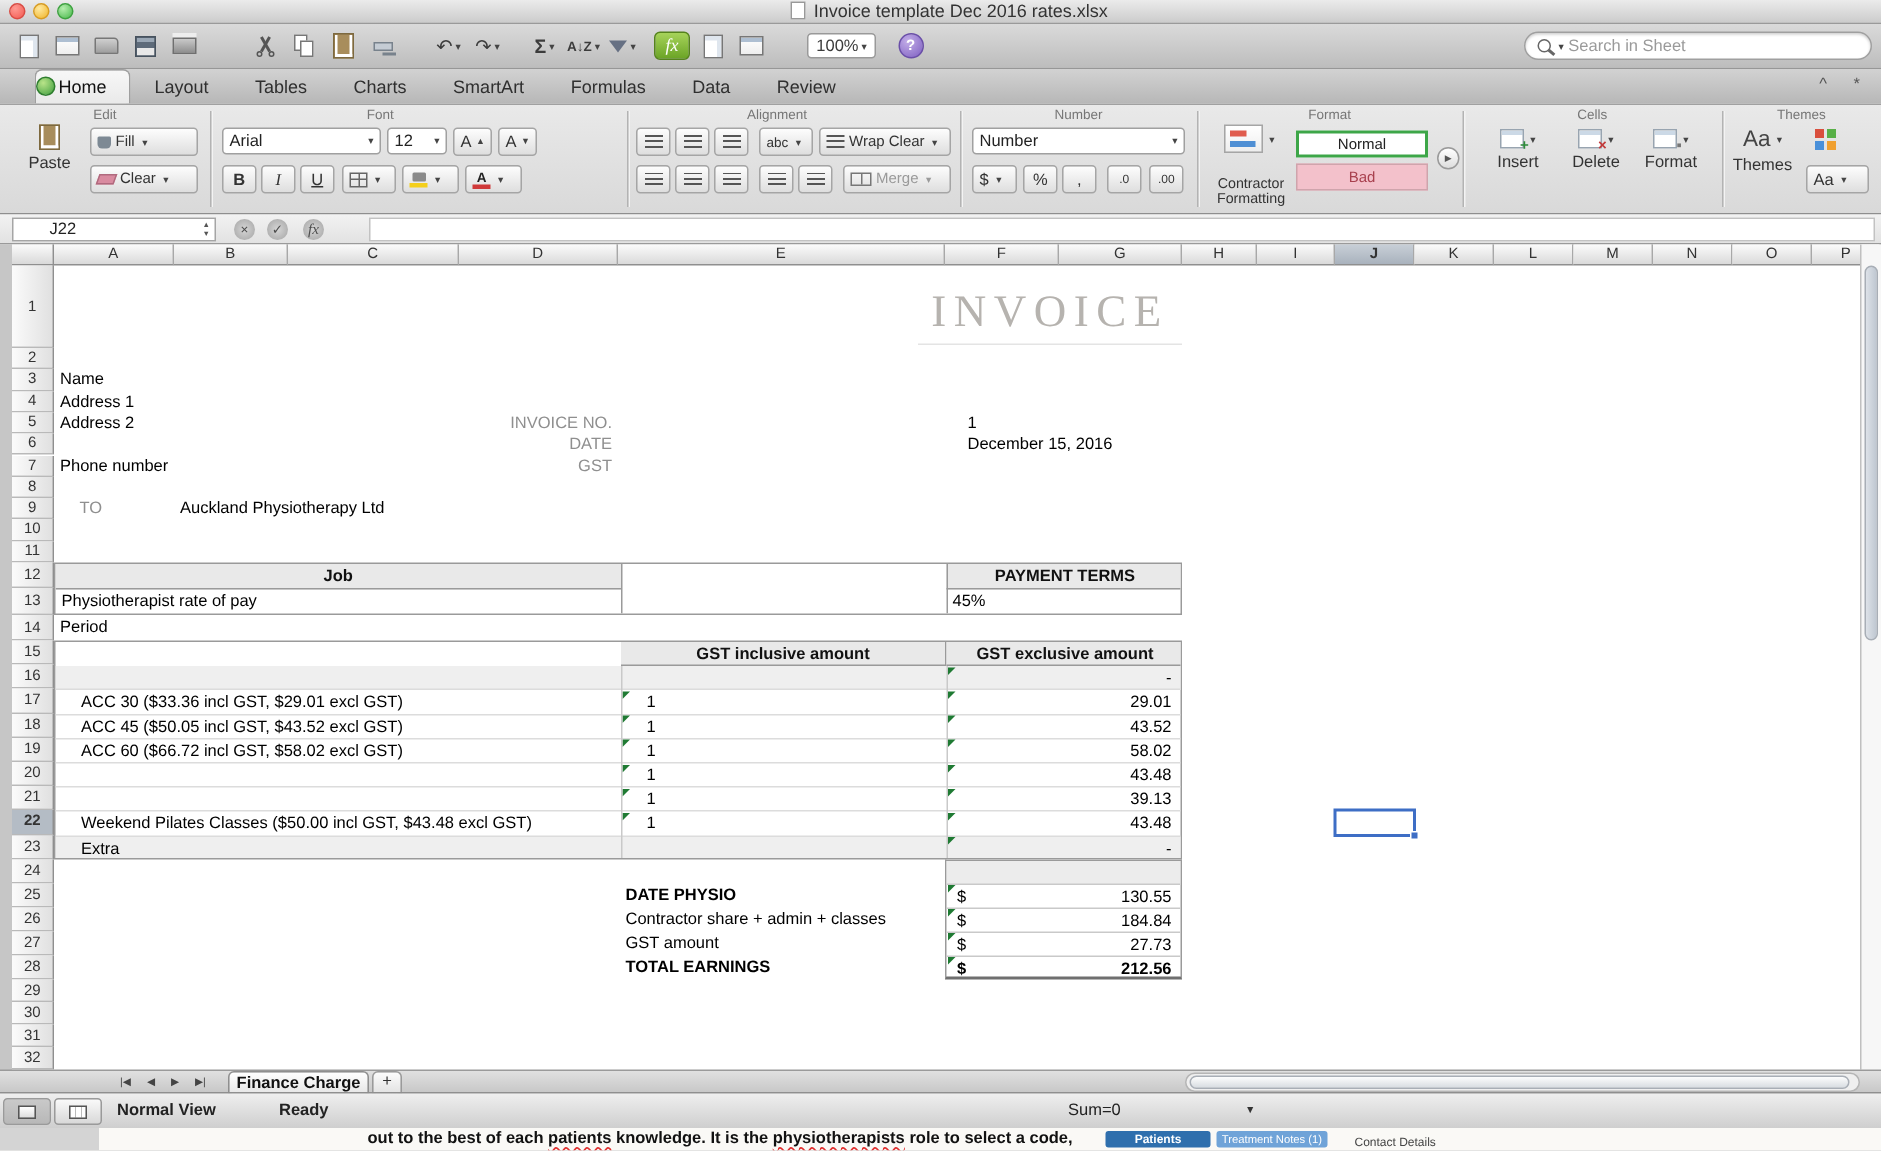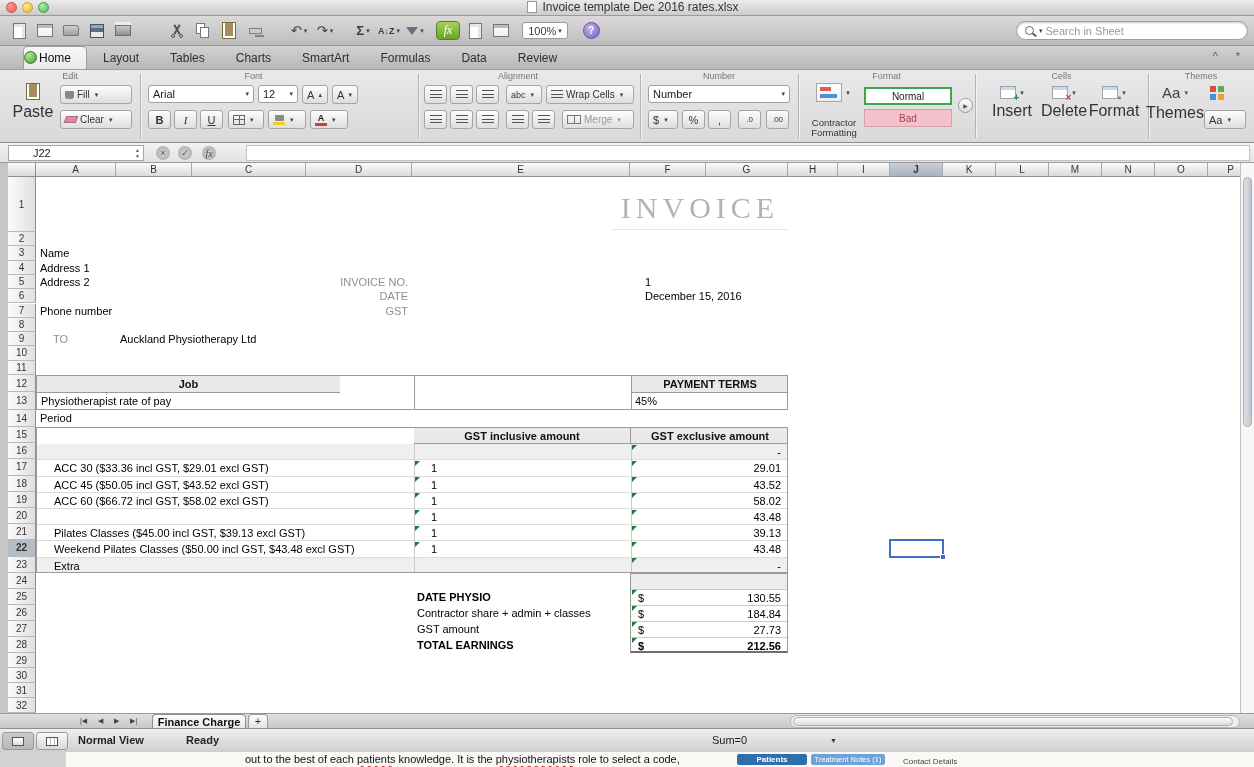--- a/index.html
+++ b/index.html
@@ -50,21 +50,21 @@
 .tabright{position:absolute;top:4px;font-size:11px;color:#555}
 
 .ribbon{position:absolute;left:0;top:70px;width:100%;height:73px;background:linear-gradient(#e9e9e9,#d9d9d9);border-bottom:1px solid #8e8e8e}
 .gdiv{position:absolute;top:4px;bottom:4px;width:1px;background:#b3b3b3;box-shadow:1px 0 0 #f3f3f3}
 .grp{position:absolute;top:0;height:73px}
 .glabel{position:absolute;top:1px;left:0;right:0;text-align:center;font-size:9px;color:#767676}
 .rbtn{position:absolute;height:19px;display:flex;align-items:center;gap:3px;padding:0 4px;background:linear-gradient(#fdfdfd,#dedede);border:1px solid #a5a5a5;border-radius:3px;font-size:11px;color:#333}
 .icb{width:23px;justify-content:center}
 .combo{position:absolute;height:18px;background:#fff;border:1px solid #a0a0a0;border-radius:3px;font-size:11px;color:#222;display:flex;align-items:center;padding:0 4px;justify-content:space-between}
 .bigbtn{position:absolute;display:flex;flex-direction:column;align-items:center;justify-content:flex-start;gap:3px}
-.cap{font-size:16px;color:#333;text-align:center;white-space:nowrap}
+.cap{font-size:11px;color:#333;text-align:center;white-space:nowrap}
 .cap2{position:absolute;font-size:9.5px;color:#333;text-align:center;line-height:10px}
 .btxt{font-size:10px;color:#333;white-space:nowrap}
 .irow{display:flex;align-items:center;gap:2px}
 .ic-lines{display:inline-block;width:12px;height:9px;background:repeating-linear-gradient(to bottom,#555 0 1.2px,transparent 1.2px 3.6px)}
 .ic-borders{display:inline-block;width:12px;height:10px;border:1px solid #666;background:linear-gradient(#666,#666) center/100% 1px no-repeat,linear-gradient(#666,#666) center/1px 100% no-repeat}
 .ic-fillcolor{display:inline-flex;flex-direction:column;align-items:center;gap:1px}
 .ic-fillcolor i{width:9px;height:6px;background:#8a8a8a;border-radius:1px}
 .ic-fillcolor b{width:12px;height:3px;background:#f4cf1c}
 .ic-fontcolor{display:inline-flex;flex-direction:column;align-items:center;font-size:9px;font-weight:bold;color:#222;line-height:9px}
 .ic-fontcolor b{width:12px;height:3px;background:#d03a3a}
@@ -97,21 +97,21 @@
 .rowh.sel{background:#b4bcc5;font-weight:bold}
 .vscroll{position:absolute;left:1240px;top:163px;width:14px;height:550px;background:#f7f7f7;border-left:1px solid #c0c0c0}
 .vthumb{position:absolute;left:2px;top:14px;width:9px;height:250px;background:linear-gradient(to right,#dde2e8,#bfc7d1);border:1px solid #a8aeb6;border-radius:5px}
 
 .inv-title{position:absolute;left:612px;top:181px;width:176px;height:49px;font-family:"Liberation Serif","DejaVu Serif",serif;font-size:30px;letter-spacing:5px;color:#b6b3af;text-align:center;line-height:54px;border-bottom:1px solid #e4e4e4;white-space:nowrap}
 .slab{position:absolute;font-size:11px;color:#000;line-height:14.3px;white-space:nowrap}
 .gray{color:#8f8f8f}
 .meta-l{position:absolute;left:280px;width:128px;text-align:right;font-size:11px;color:#8f8f8f;line-height:14.3px}
 .hdrcell{position:absolute;background:#e9e9e9;font-weight:bold;font-size:11px;text-align:center;color:#111}
 .jobblock{position:absolute;left:36px;top:375px;width:752px;height:34.6px;border:1px solid #9a9a9a;overflow:hidden}
-.jb-a{left:0;top:0;width:303px;height:17.3px;line-height:17.3px;border-bottom:1px solid #9a9a9a}
+.jb-a{left:0;top:0;width:377px;height:17.3px;line-height:17.3px;border-bottom:1px solid #9a9a9a}
 .jb-b{left:594px;top:0;width:158px;height:17.3px;line-height:17.3px;border-bottom:1px solid #9a9a9a}
 .jb-rate{position:absolute;left:4px;top:17.3px;height:17.3px;line-height:16.3px;font-size:11px;white-space:nowrap}
 .jb-rateval{position:absolute;left:598px;top:17.3px;height:17.3px;line-height:16.3px;font-size:11px}
 .vline{position:absolute;top:0;bottom:0;width:1px;background:#9a9a9a}
 .itemstable{position:absolute;left:36px;top:427px;width:752px;height:145.8px;border:1px solid #9a9a9a;overflow:hidden}
 .it-h{top:0;height:16.2px;line-height:16.2px;border-right:1px solid #9a9a9a;border-bottom:1px solid #9a9a9a}
 .it-h.last{border-right:none}
 .item-row{position:absolute;left:0;width:752px;height:16.2px;border-bottom:1px solid #dcdcdc;font-size:11px}
 .item-row.shaded{background:#efefef}
 .c-desc{position:absolute;left:0;top:0;width:377px;height:100%;padding-left:17px;line-height:16.2px;white-space:nowrap}
@@ -140,21 +140,21 @@
 .viewbtn{position:absolute;top:3px;width:32px;height:18px;background:linear-gradient(#fafafa,#d8d8d8);border:1px solid #9a9a9a;border-radius:3px;display:flex;align-items:center;justify-content:center}
 .viewbtn.active{background:linear-gradient(#c9c9c9,#b8b8b8)}
 .vb-ic{width:12px;height:9px;border:1px solid #555;background:linear-gradient(#fff,#ddd)}
 .vb-ic2{width:12px;height:9px;border:1px solid #555;background:repeating-linear-gradient(to right,#fff 0 3px,#bbb 3px 4px)}
 .sb-text{position:absolute;top:5px;font-size:11px;font-weight:bold;color:#222;white-space:nowrap}
 .sb-sum{position:absolute;top:5px;font-size:11px;color:#222}
 .sb-dd{position:absolute;left:830px;top:8px;font-size:7px;color:#333}
 
 .bgwin{position:absolute;left:0;top:752px;width:100%;height:15px;background:#faf9f6;overflow:hidden}
 .bg-left{position:absolute;left:0;top:0;width:66px;height:15px;background:#d4d4d4}
-.bg-text{position:absolute;left:245px;top:1px;font-size:11px;font-weight:normal;color:#111;white-space:nowrap}
+.bg-text{position:absolute;left:245px;top:1px;font-size:11px;font-weight:bold;color:#111;white-space:nowrap}
 .sp-err{text-decoration:underline;text-decoration-style:wavy;text-decoration-color:#e03030;text-underline-offset:2px}
 .bg-tab1{position:absolute;left:737px;top:2px;width:70px;height:11px;background:#2f6fad;border-radius:2px;color:#fff;font-size:8px;font-weight:bold;text-align:center;line-height:11px}
 .bg-tab2{position:absolute;left:811px;top:2px;width:74px;height:11px;background:#6fa3d8;border-radius:2px;color:#fff;font-size:7.5px;text-align:center;line-height:11px}
 .bg-link{position:absolute;left:903px;top:5px;font-size:8px;color:#444}
 </style>
 </head>
 <body>
 
 <div id="screen">
 
@@ -213,21 +213,21 @@
       </span>
     <span class="tb" style="margin-left:10px">
         <span class="fxchip">fx</span>
       </span>
     <span class="tb">
         <span class="ic-page"></span>
       </span>
     <span class="tb">
         <span class="ic-table"></span>
       </span>
-    <span class="tb zoombox" style="margin-left:10px">
+    <span class="tb zoombox" style="margin-left:26px">
         <span>100%</span>
         <span class="dd">▾</span>
       </span>
     <span class="tb" style="margin-left:12px">
         <span class="helpbtn">?</span>
       </span>
     <div class="searchfield">
       <span class="mag"></span>
       <span class="dd">▾</span>
       <span class="search-ph">Search in Sheet</span>
@@ -328,21 +328,21 @@
         </div>
       <div class="rbtn icb" style="left:58px;top:15px">
           <span class="ic-lines"></span>
         </div>
       <div class="rbtn" style="left:88px;top:15px;width:36px;font-size:9px">
           <span>abc</span>
           <span class="dd">▾</span>
         </div>
       <div class="rbtn" style="left:128px;top:15px;width:88px">
           <span class="ic-lines"></span>
-          <span class="btxt">Wrap Cells</span>
+          <span class="btxt">Wrap Clear</span>
           <span class="dd">▾</span>
         </div>
       <div class="rbtn icb" style="left:6px;top:40px">
           <span class="ic-lines"></span>
         </div>
       <div class="rbtn icb" style="left:32px;top:40px">
           <span class="ic-lines"></span>
         </div>
       <div class="rbtn icb" style="left:58px;top:40px">
           <span class="ic-lines"></span>
@@ -578,21 +578,20 @@
             <div class="tri" style="left: 377.5px; top: 0.5px;"></div>
             <div class="tri" style="left: 594.5px; top: 0.5px;"></div>
           </div>
           <div class="item-row" style="top: 81px;">
             <div class="c-qty">1</div>
             <div class="c-amt">43.48</div>
             <div class="tri" style="left: 377.5px; top: 0.5px;"></div>
             <div class="tri" style="left: 594.5px; top: 0.5px;"></div>
           </div>
           <div class="item-row" style="top: 97.2px;">
-            <div class="c-desc">Pilates Classes ($45.00 incl GST, $39.13 excl GST)</div>
             <div class="c-qty">1</div>
             <div class="c-amt">39.13</div>
             <div class="tri" style="left: 377.5px; top: 0.5px;"></div>
             <div class="tri" style="left: 594.5px; top: 0.5px;"></div>
           </div>
           <div class="item-row" style="top: 113.4px;">
             <div class="c-desc">Weekend Pilates Classes ($50.00 incl GST, $43.48 excl GST)</div>
             <div class="c-qty">1</div>
             <div class="c-amt">43.48</div>
             <div class="tri" style="left: 377.5px; top: 0.5px;"></div>

